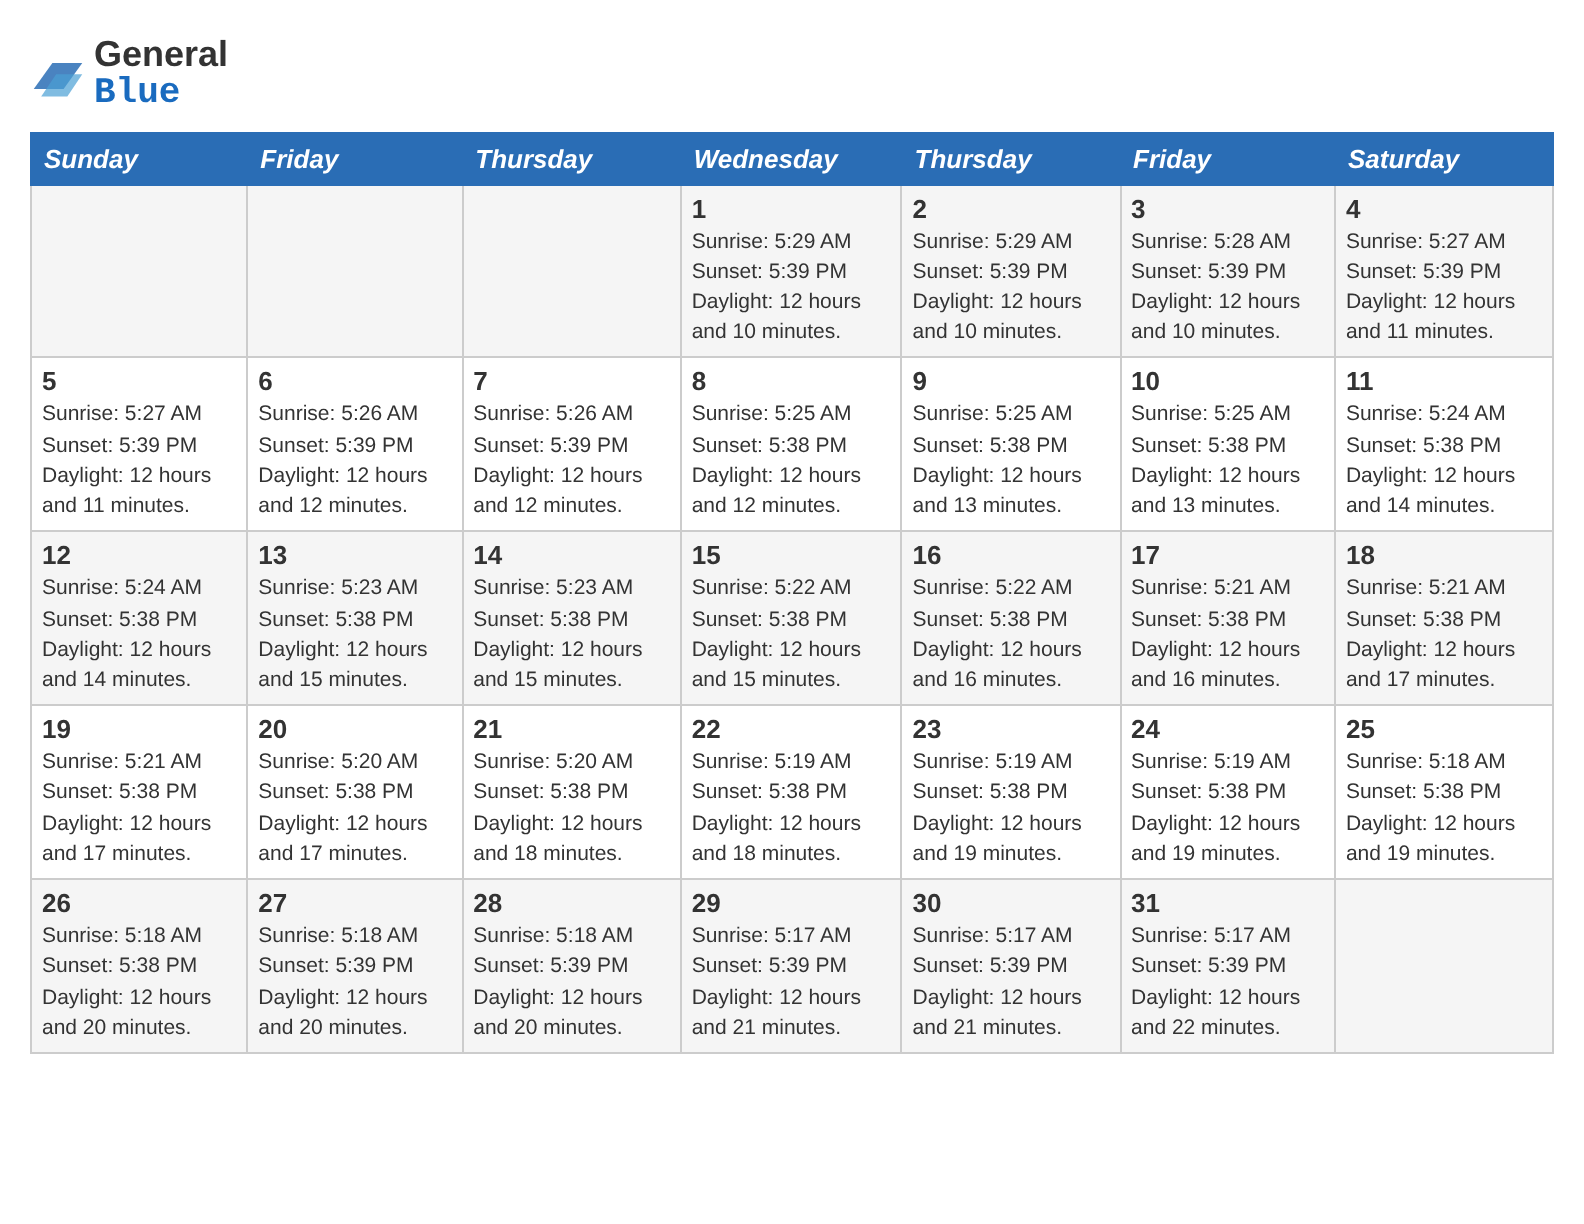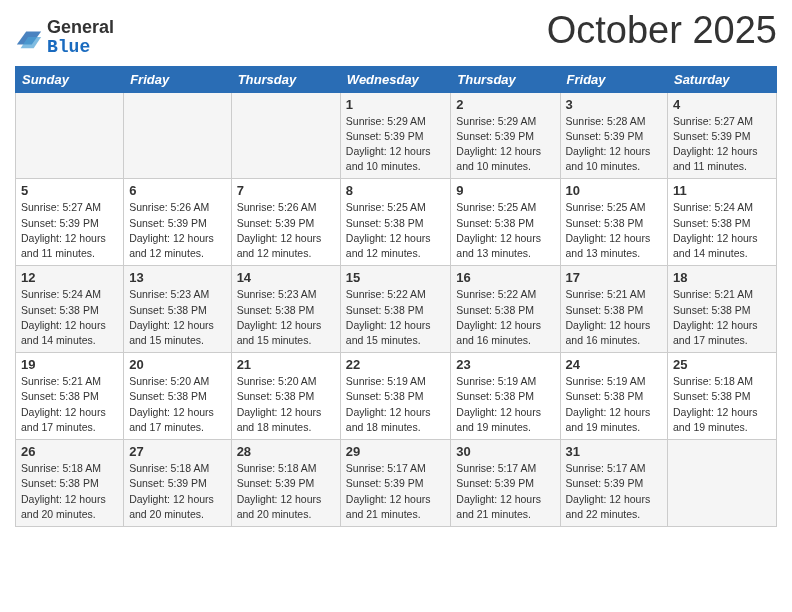--- a/index.html
+++ b/index.html
@@ -8,20 +8,21 @@
       background: #fff;
       width: 792px;
       min-height: 612px;
       padding: 10px 15px;
     }
     .header {
       display: flex;
       justify-content: space-between;
       align-items: flex-start;
       margin-bottom: 8px;
+      flex-direction: column;
     }
     .logo {
       display: flex;
       align-items: center;
       gap: 4px;
       margin-top: 8px;
     }
     .logo-text {
       display: flex;
       flex-direction: column;
@@ -108,21 +109,20 @@
     <svg class="logo-icon" viewBox="0 0 30 30" xmlns="http://www.w3.org/2000/svg">
       <polygon points="2,22 18,22 28,8 12,8" fill="#2a6db5" opacity="0.85"></polygon>
       <polygon points="6,26 20,26 28,14 14,14" fill="#4a9fd4" opacity="0.7"></polygon>
     </svg>
     <div class="logo-text">
       <span class="logo-general">General</span>
       <span class="logo-blue">Blue</span>
     </div>
   </div>
   <div class="title-block">
-    <div class="month-title">October 2025</div>
   </div>
 </div>
 
 <table class="calendar">
   <thead>
     <tr>
     <th>Sunday</th>
         <th>Friday</th>
         <th>Thursday</th>
         <th>Wednesday</th>

